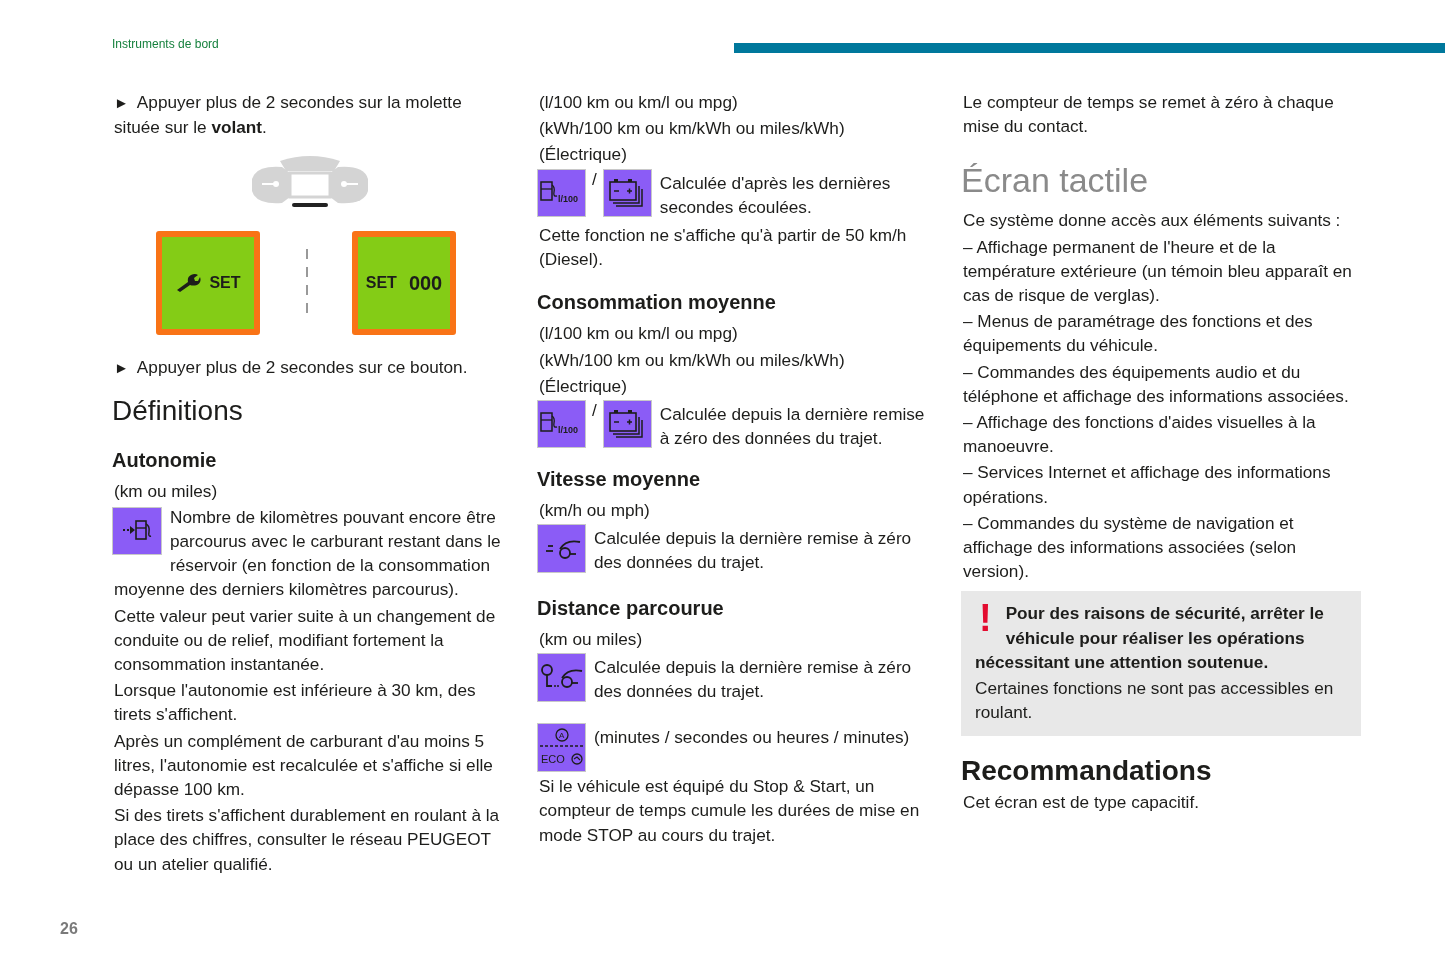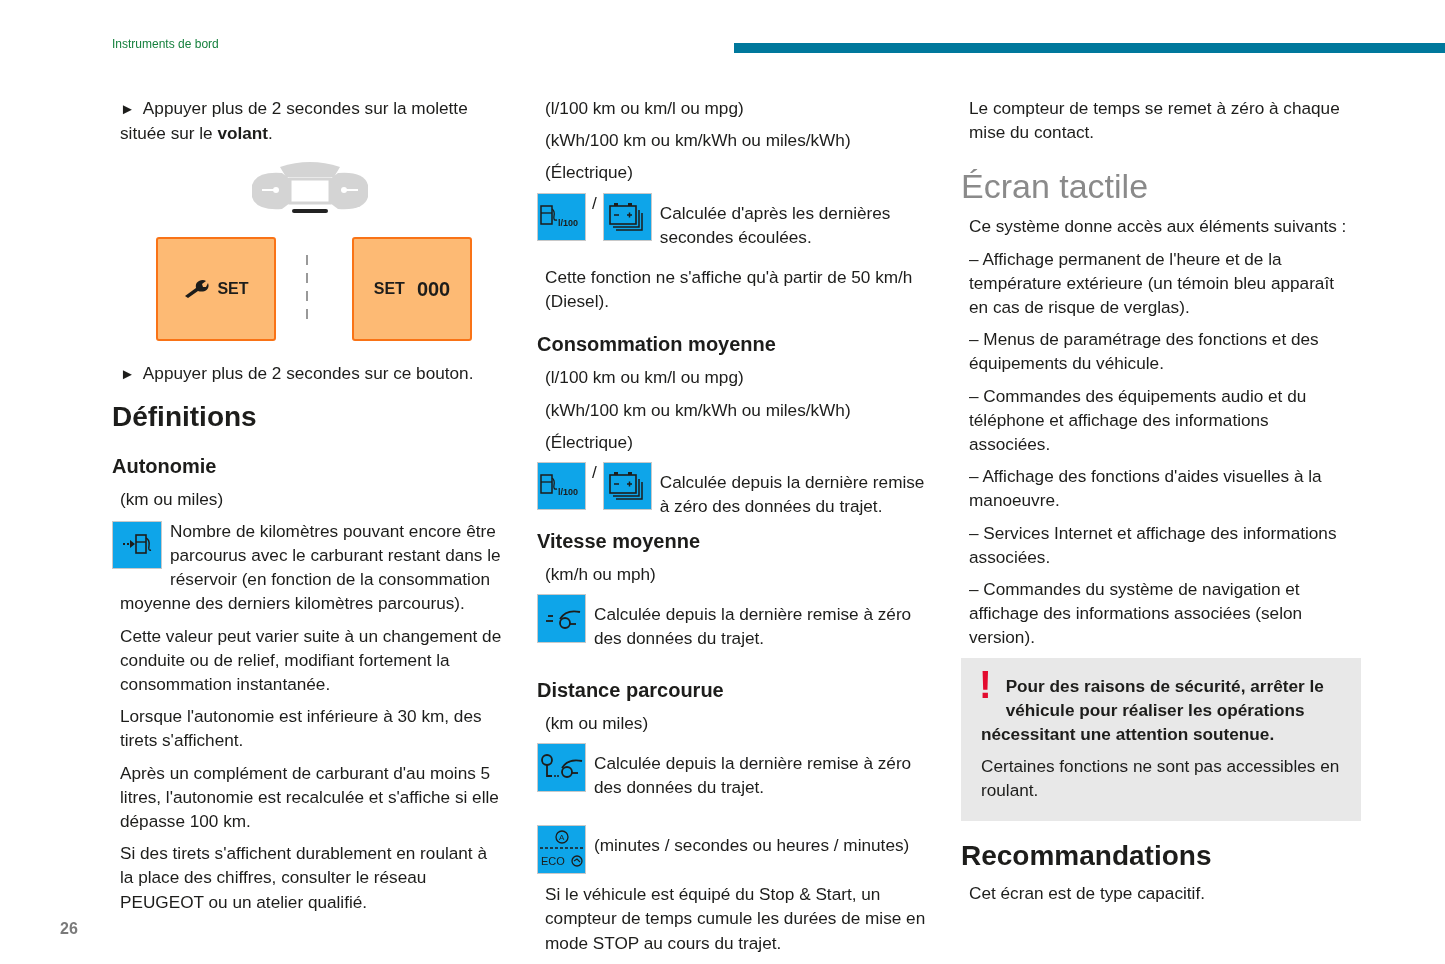--- a/index.html
+++ b/index.html
@@ -7,40 +7,40 @@
            font-family: "Liberation Sans", sans-serif; color: #1d1d1b; }
     .abs { position: absolute; }
     .header-title { left: 112px; top: 37px; font-size: 12px; color: #15803d; }
     .header-bar { left: 734px; top: 43px; width: 711px; height: 10px; background: #00789c; }
     .page-num { left: 60px; top: 920px; font-size: 16px; font-weight: bold; color: #7a7a7a; }
 
     .col { position: absolute; top: 88px; font-size: 17.2px; line-height: 24.2px; }
     .col1 { left: 112px; width: 400px; }
     .col2 { left: 537px; width: 400px; }
     .col3 { left: 961px; width: 400px; }
-    p { margin: 8px; }
+    p { margin: 2px; }
     .tri { display: inline-block; margin-right: 8px; font-size: 15px; }
-    h1.big { font-size: 28px; font-weight: bold; margin: 14px 0 20px 0; line-height: 32px; }
+    h1.big { font-size: 28px; font-weight: normal; margin: 14px 0 20px 0; line-height: 32px; }
     h2.sub { font-size: 20px; font-weight: bold; margin: 0 0 6px 0; line-height: 26px; }
     .sec { margin-bottom: 18px; }
     .grey-title { font-size: 34px; color: #8a8a8a; margin: 22px 0 8px 0; line-height: 40px; font-weight: normal; }
     .rec-title { font-size: 28px; font-weight: bold; margin: 18px 0 2px 0; line-height: 34px; }
 
     .iconbox { display: inline-block; width: 46px; height: 46px; border: 1px solid #c8c8c8;
-               box-sizing: border-box; vertical-align: top; position: relative; background: #0ea5e9; }
+               box-sizing: border-box; vertical-align: top; position: relative; background: #8b5cf6; }
     .float-icon { float: left; margin: 4px 8px 0 0; }
     .icon-row { display: flex; align-items: flex-start; }
     .slash { margin: 0 6px; line-height: 20px; }
     .icon-text { margin-left: 8px; flex: 1; }
 
     
     .illus { position: relative; width: 400px; height: 190px; margin: 14px 0 12px 0; }
     .cluster { position: absolute; left: 134px; top: 0; width: 128px; height: 60px; }
-    .panel { position: absolute; top: 78px; width: 120px; height: 104px; background: #fdba74;
-             border: 2px solid #f97316; border-radius: 3px; box-sizing: border-box;
+    .panel { position: absolute; top: 78px; width: 104px; height: 104px; background: #84cc16;
+             border: 6px solid #f97316; border-radius: 3px; box-sizing: border-box;
              display: flex; align-items: center; justify-content: center;
              font-weight: bold; font-size: 16px; }
     .panel-left { left: 44px; }
     .panel-right { left: 240px; }
     .dash-line { position: absolute; left: 194px; top: 96px; width: 2px; height: 68px;
                  background: repeating-linear-gradient(to bottom, #999 0 10px, transparent 10px 18px); }
 
     .warn { background: #e8e8e8; padding: 8px 12px 10px 12px; margin-top: 8px; }
     .warn b { font-weight: bold; }
     .warn-mark { float: left; color: #e30b2f; font-size: 38px; font-weight: bold; line-height: 34px;
@@ -227,21 +227,21 @@
 
 <div class="col col3">
   <p>Le compteur de temps se remet à zéro à chaque mise du contact.</p>
   <h1 class="grey-title">Écran tactile</h1>
   <p>Ce système donne accès aux éléments suivants :</p>
   <div>
     <p>– Affichage permanent de l'heure et de la température extérieure (un témoin bleu apparaît en cas de risque de verglas).</p>
     <p>– Menus de paramétrage des fonctions et des équipements du véhicule.</p>
     <p>– Commandes des équipements audio et du téléphone et affichage des informations associées.</p>
     <p>– Affichage des fonctions d'aides visuelles à la manoeuvre.</p>
-    <p>– Services Internet et affichage des informations associées.</p>
+    <p>– Services Internet et affichage des informations opérations.</p>
     <p>– Commandes du système de navigation et affichage des informations associées (selon version).</p>
   </div>
 
   <div class="warn">
     <span class="warn-mark">!</span>
     <p><b>Pour des raisons de sécurité, arrêter le véhicule pour réaliser les opérations nécessitant une attention soutenue.</b></p>
     <p>Certaines fonctions ne sont pas accessibles en roulant.</p>
   </div>
 
   <h1 class="rec-title">Recommandations</h1>

